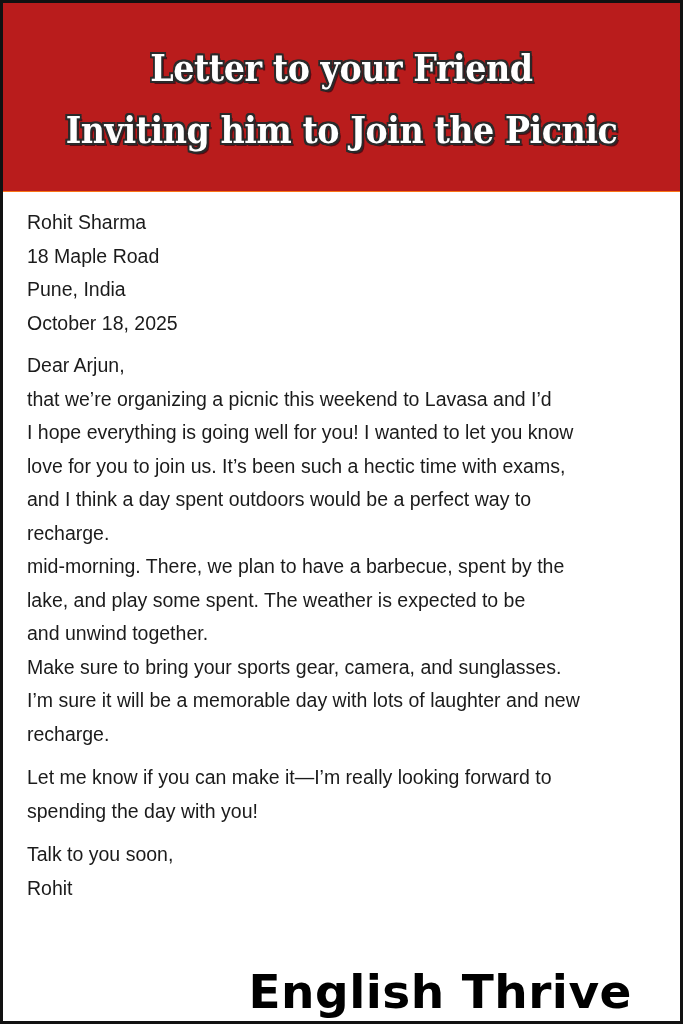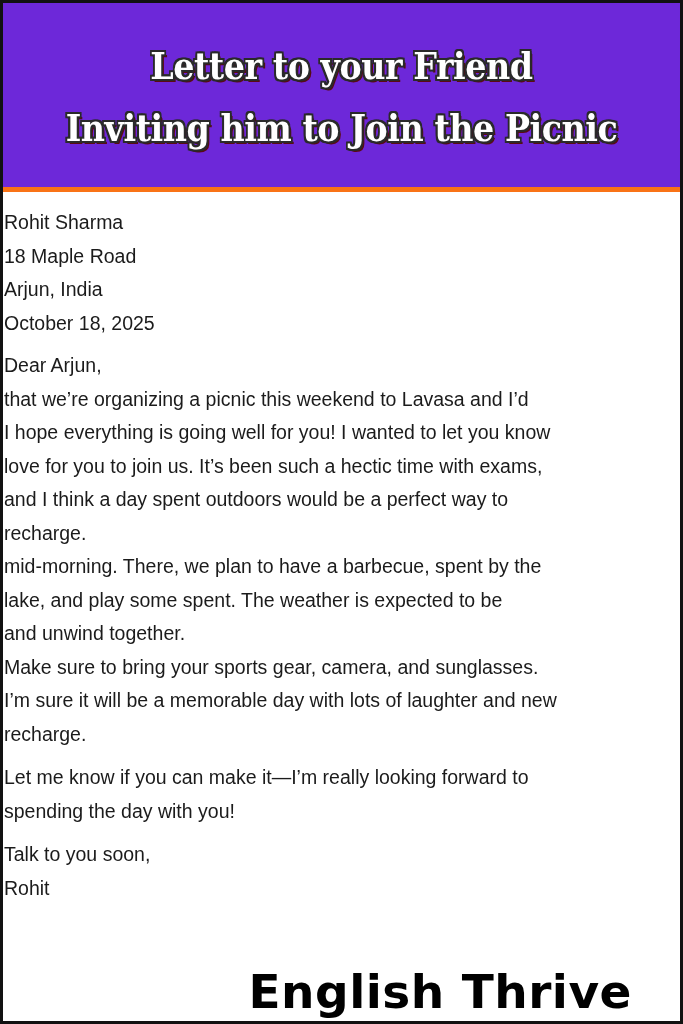--- a/index.html
+++ b/index.html
@@ -16,22 +16,22 @@
       position: relative;
       box-sizing: border-box;
       width: 683px;
       height: 1024px;
       border: 3px solid #111111;
       background: #ffffff;
     }
     .header {
       box-sizing: border-box;
       height: 189px;
-      background: #6d28d9;
-      border-bottom: 5px solid #f97316;
+      background: #b91c1c;
+      border-bottom: 1px solid #f97316;
       display: flex;
       flex-direction: column;
       align-items: center;
       justify-content: center;
       padding-top: 4px;
     }
     .title-line {
       font-family: "DejaVu Serif", serif;
       font-weight: bold;
       font-size: 37px;
@@ -41,21 +41,21 @@
       transform: scaleX(0.9);
       white-space: nowrap;
       text-shadow:
         -2px -2px 0 #2a2a2a, 2px -2px 0 #2a2a2a,
         -2px 2px 0 #2a2a2a, 2px 2px 0 #2a2a2a,
         0 -2px 0 #2a2a2a, 0 2px 0 #2a2a2a,
         -2px 0 0 #2a2a2a, 2px 0 0 #2a2a2a,
         3px 3px 0 #5a0a12;
     }
     .body {
-      padding: 14px 0 0 1px;
+      padding: 14px 0 0 24px;
       font-family: "Liberation Sans", sans-serif;
       font-size: 19.5px;
       color: #1b1b1b;
       line-height: 33.5px;
     }
     .line {
       display: block;
       white-space: nowrap;
     }
     .block {
@@ -81,21 +81,21 @@
 <div class="page">
   <div class="header">
     <div class="title-line">Letter to your Friend</div>
     <div class="title-line">Inviting him to Join the Picnic</div>
   </div>
 
   <div class="body">
     <div class="block">
       <span class="line">Rohit Sharma</span>
       <span class="line">18 Maple Road</span>
-      <span class="line">Arjun, India</span>
+      <span class="line">Pune, India</span>
       <span class="line">October 18, 2025</span>
     </div>
 
     <div class="gap-sm"></div>
 
     <div class="block">
       <span class="line">Dear Arjun,</span>
 
       <span class="line">that we’re organizing a picnic this weekend to Lavasa and I’d</span>
       <span class="line">I hope everything is going well for you! I wanted to let you know</span>

